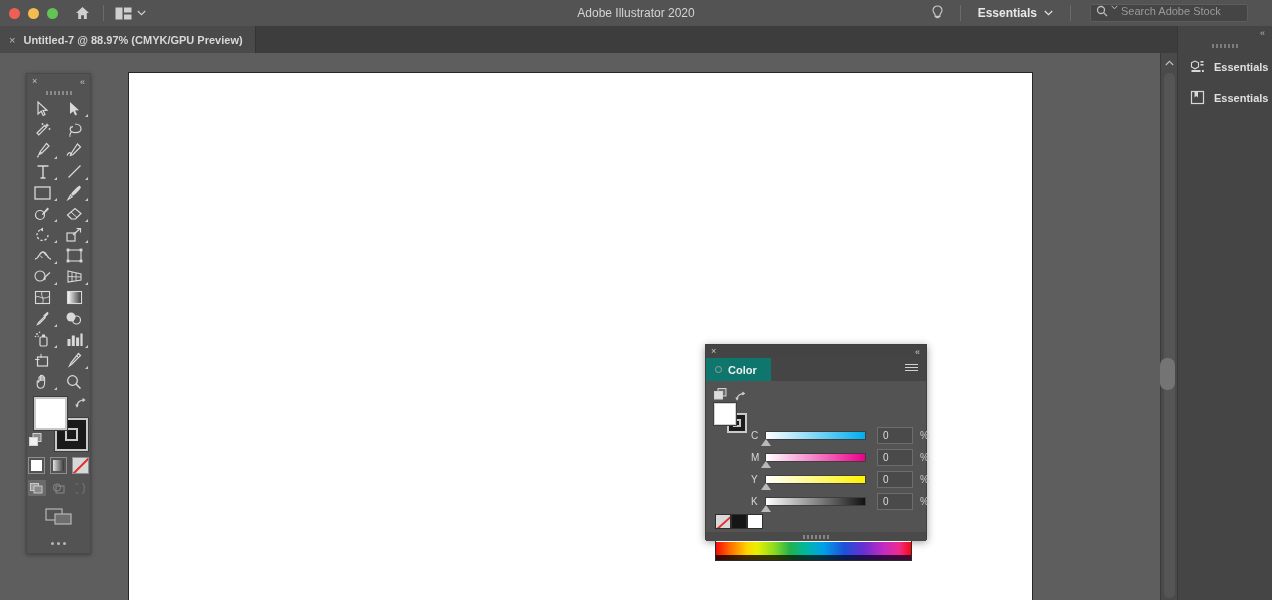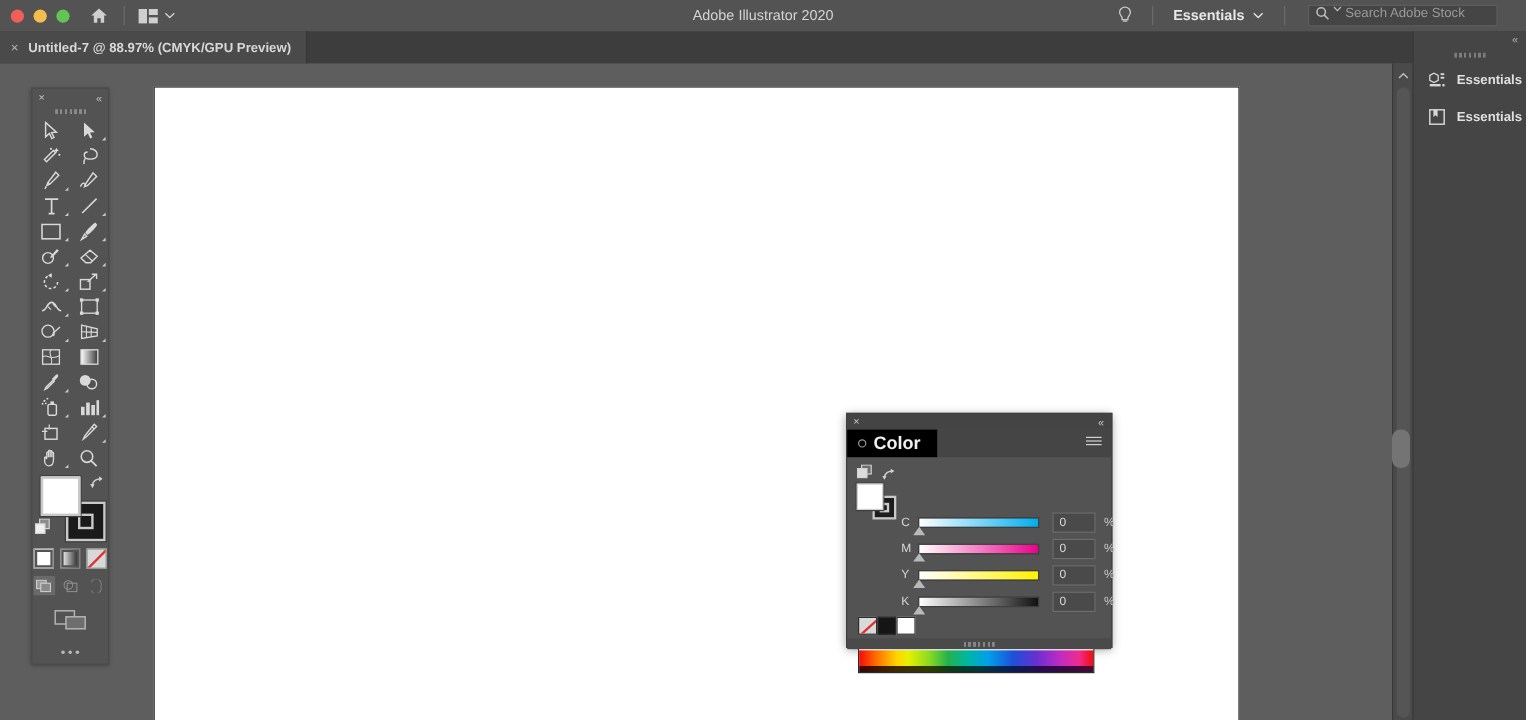--- a/index.html
+++ b/index.html
@@ -188,22 +188,22 @@
     border: 1px solid #3f3f3f;
     box-shadow: 0 2px 8px rgba(0,0,0,0.4);
   }
   .cp-top { height: 13px; position: relative; background: #444444; }
   .cp-x { position: absolute; left: 5px; top: 1px; color: #c8c8c8; font-size: 9px; }
   .cp-coll { position: absolute; right: 6px; top: 2px; color: #c8c8c8; font-size: 9px; }
   .cp-tabrow { height: 23px; background: #454545; display: flex; align-items: stretch; position: relative; }
   .cp-tab {
     display: flex; align-items: center; gap: 6px;
     padding: 0 14px 0 9px;
-    background: #000000;
-    color: #f0f0f0; font-size: 15px; font-weight: bold;
+    background: #0f766e;
+    color: #f0f0f0; font-size: 11px; font-weight: bold;
   }
   .cp-tab .circ { width: 7px; height: 7px; border-radius: 50%; border: 1px solid #9b9b9b; }
   .cp-menu { position: absolute; right: 8px; top: 6px; display: flex; flex-direction: column; gap: 2px; }
   .cp-menu i { display:block; width: 13px; height: 1px; background: #d2d2d2; }
 
   .cp-body { position: relative; height: 160px; }
 
   .cp-fs { position: absolute; left: 7px; top: 6px; width: 40px; height: 46px; }
   .cp-fs-icon { position: absolute; left: 1px; top: 0px; }
   .cp-fs-swap { position: absolute; left: 21px; top: 1px; }

